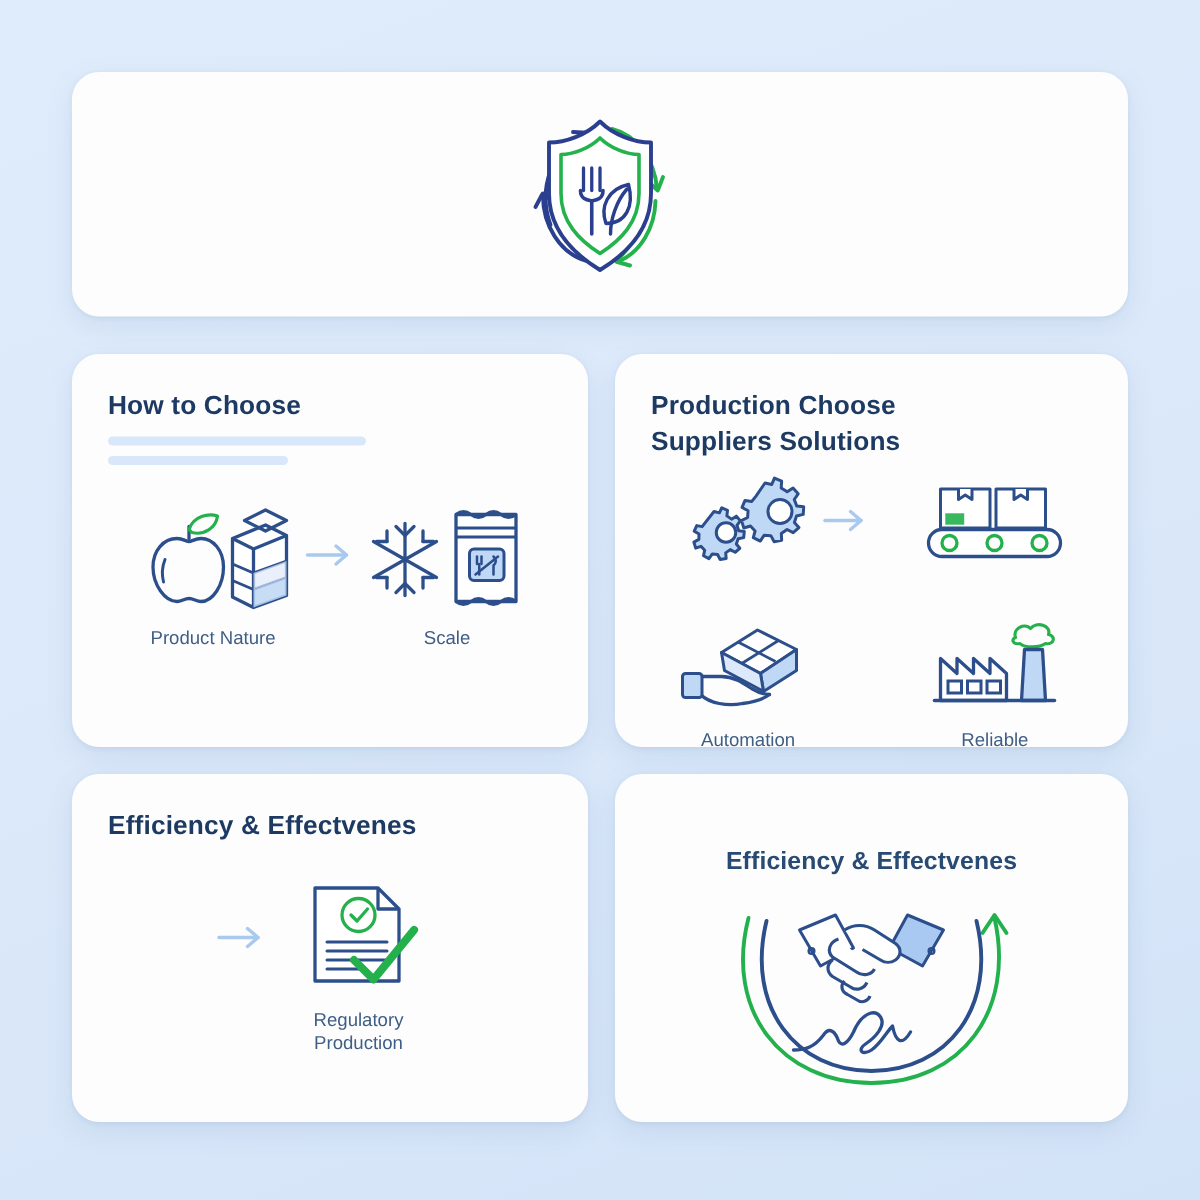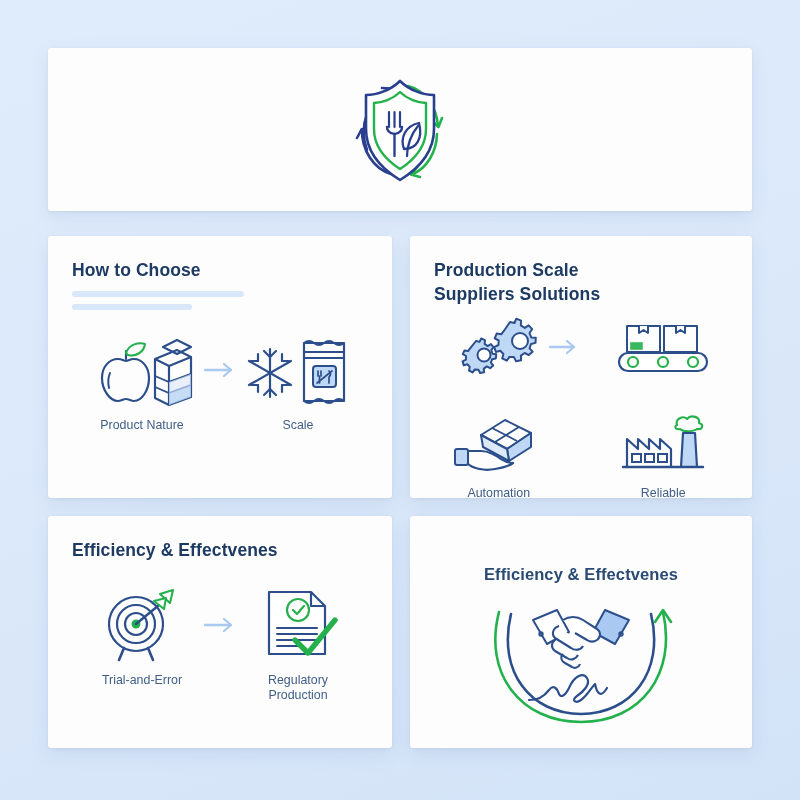--- a/index.html
+++ b/index.html
@@ -8,21 +8,21 @@
     background:linear-gradient(160deg,#dfecfb 0%,#dce9fa 45%,#d3e3f7 100%);
     font-family:"Liberation Sans","DejaVu Sans",sans-serif;
     -webkit-font-smoothing:antialiased;
     overflow:hidden;
   }
   .page{position:relative;width:800px;height:800px;box-sizing:border-box;}
 
   .card{
     position:absolute;
     background:#fdfdfe;
-    border-radius:3px;
+    border-radius:18px;
     box-shadow:0 6px 18px rgba(90,130,180,.13), 0 1px 3px rgba(90,130,180,.10);
     box-sizing:border-box;
     overflow:hidden;
   }
 
   
   #hero{left:48px;top:48px;width:704px;height:163px;
         display:flex;align-items:center;justify-content:center;}
 
   
@@ -187,21 +187,21 @@
           </div>
           <div class="icon-label">Scale</div>
         </div>
       </div>
     </div>
   </div>
 
   <div class="card" id="card-production">
     <div class="card-inner" style="padding-bottom:6px;">
       <h2 class="card-title" style="white-space:normal;max-width:210px;">
-        <span>Production Scale</span><br>
+        <span>Production Choose</span><br>
         <span>Suppliers Solutions</span>
       </h2>
 
       <div class="grid2" style="margin-top:10px;">
 
         <div class="g-cell with-arrow">
           <div class="g-art">
             <svg width="92" height="62" viewBox="0 0 92 62">
               <g fill="#bfd8f6" stroke="#2c4f8c" stroke-width="2" stroke-linejoin="round">
                 <path d="M57 6 l4.5 1 1.8 -4.3 4.8 2 -0.3 4.6 4 2.6 3.9 -2.5 3.4 3.8 -2.6 3.8 1.7 4.4 4.6 0.4 -0.3 5.1 -4.5 1.1 -1.4 4.3 3 3.4 -3.8 3.4 -4.1 -2.1 -3.8 2.6 0.2 4.6 -5 1 -2.2 -4.1 -4.5 -0.2 -2.6 3.8 -4.6 -2.3 1.2 -4.4 -3.1 -3.3 -4.4 1.3 -1.6 -4.9 4.1 -2.1 0.3 -4.5 -4 -2.2 2 -4.7 4.5 0.7 2.8 -3.6 z"></path>
@@ -276,39 +276,20 @@
         </div>
       </div>
     </div>
   </div>
 
   <div class="card" id="card-efficiency">
     <div class="card-inner">
       <h2 class="card-title">Efficiency &amp; Effectvenes</h2>
 
       <div class="icon-row" style="margin-top:26px;">
-        <div class="icon-cell">
-          <div class="icon-art">
-            <svg width="96" height="74" viewBox="0 0 96 74">
-              <circle cx="42" cy="36" r="27" fill="#ffffff" stroke="#2c4f8c" stroke-width="2.2"></circle>
-              <circle cx="42" cy="36" r="19" fill="none" stroke="#2c4f8c" stroke-width="2.2"></circle>
-              <circle cx="42" cy="36" r="11" fill="none" stroke="#2c4f8c" stroke-width="2.2"></circle>
-              <circle cx="42" cy="36" r="4.5" fill="#24b14c" stroke="none"></circle>
-
-              <path d="M30 60 L25 72" stroke="#2c4f8c" stroke-width="2.6" stroke-linecap="round" fill="none"></path>
-              <path d="M54 60 L59 72" stroke="#2c4f8c" stroke-width="2.6" stroke-linecap="round" fill="none"></path>
-
-              <path d="M42 36 L76 8" stroke="#2c4f8c" stroke-width="2.4" stroke-linecap="round" fill="none"></path>
-
-              <path d="M66 6 L79 2 L76 15 Z" fill="#ffffff" stroke="#24b14c" stroke-width="2.1" stroke-linejoin="round"></path>
-              <path d="M60 13 L72 10 L70 21 Z" fill="#ffffff" stroke="#24b14c" stroke-width="2.1" stroke-linejoin="round"></path>
-            </svg>
-          </div>
-          <div class="icon-label">Trial-and-Error</div>
-        </div>
 
         <div class="arrow-cell">
           <svg width="34" height="18" viewBox="0 0 34 18">
             <path d="M2 9 L28 9" stroke="#a9c9ee" stroke-width="2.3" stroke-linecap="round" fill="none"></path>
             <path d="M21 3 L28 9 L21 15" stroke="#a9c9ee" stroke-width="2.3" stroke-linecap="round" stroke-linejoin="round" fill="none"></path>
           </svg>
         </div>
 
         <div class="icon-cell">
           <div class="icon-art">

